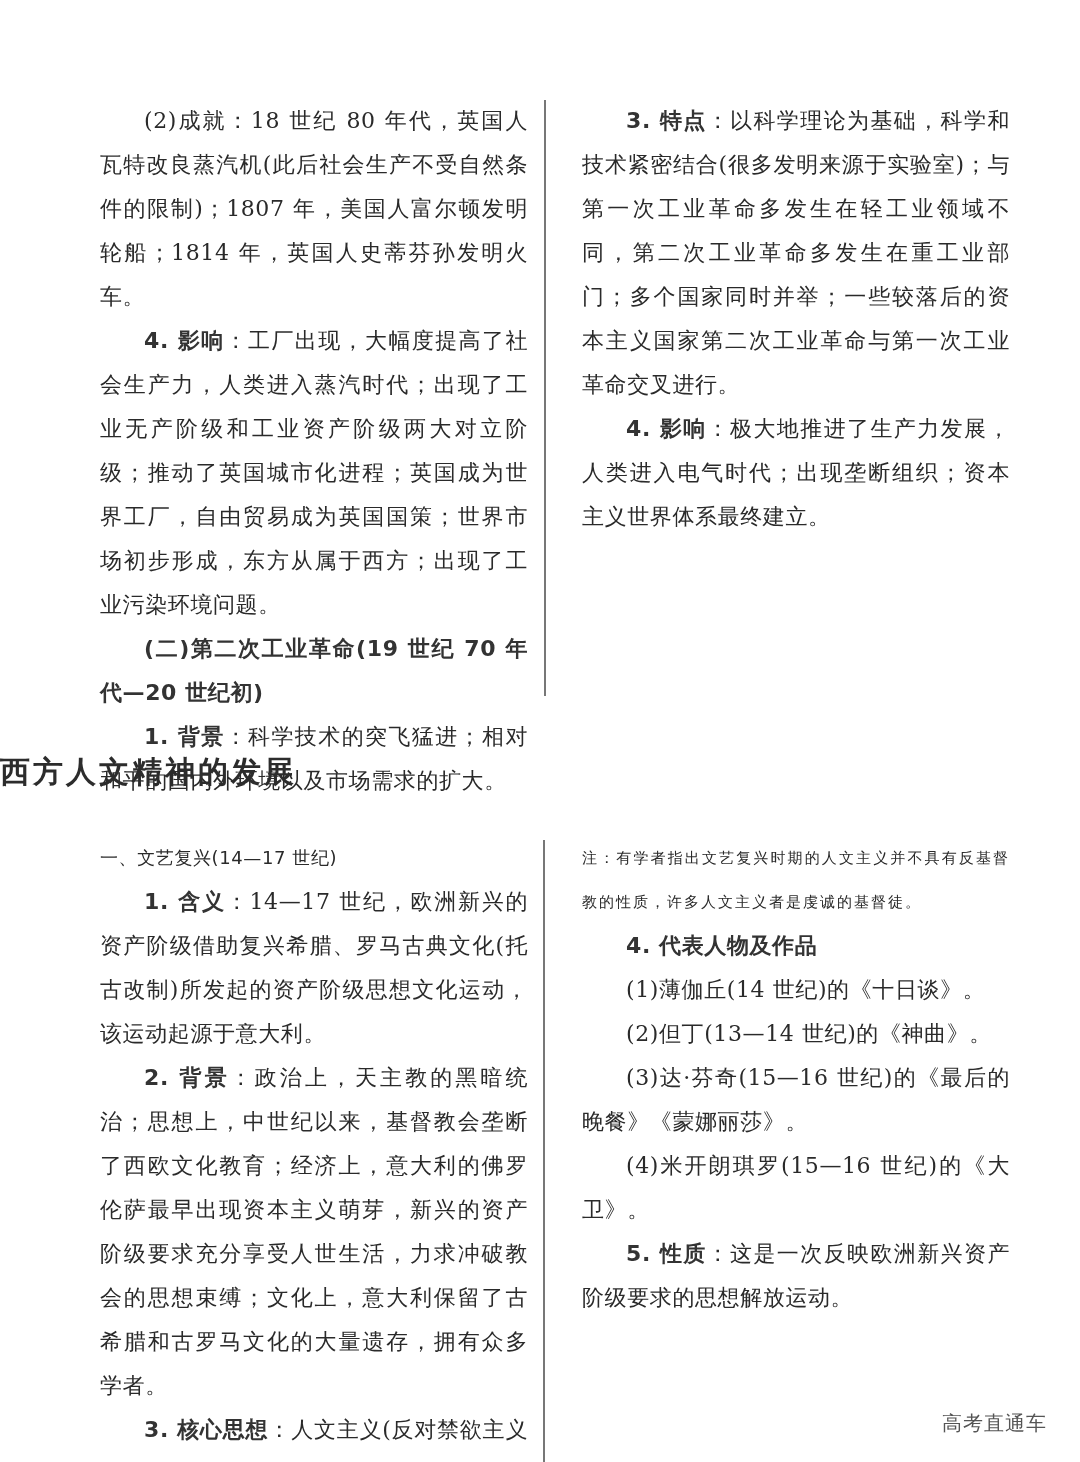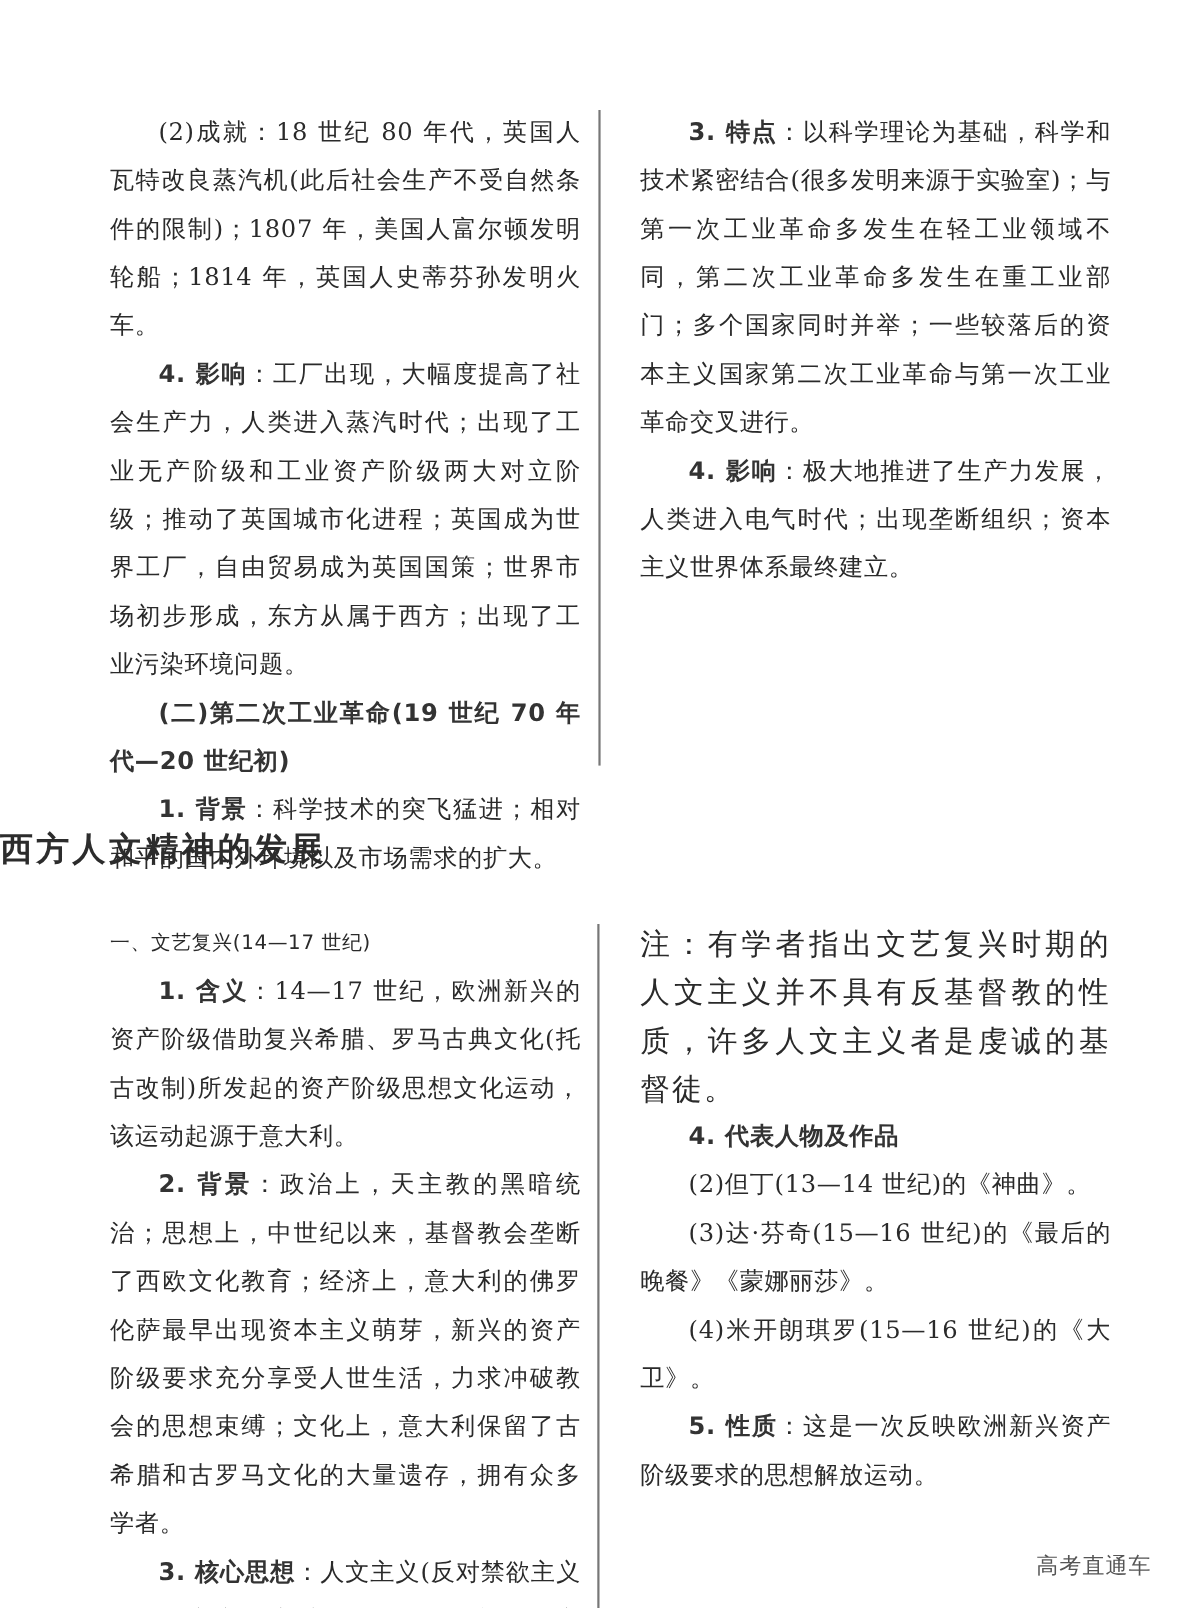--- a/index.html
+++ b/index.html
@@ -18,21 +18,21 @@
   .indent { text-indent: 44px; }
   .b { font-family: "DejaVu Sans", "Liberation Sans", sans-serif; font-weight: bold; color: #333; }
   .divider { position: absolute; width: 2px; background: #777; }
   .title {
     position: absolute; left: 0; right: 0; top: 752px;
     text-align: left; font-size: 30px; font-weight: bold;
     font-family: "DejaVu Sans", "Liberation Sans", sans-serif;
     letter-spacing: 3px; color: #2c2c2c;
   }
   .h1 { font-family: "DejaVu Sans", "Liberation Sans", sans-serif; font-weight: normal; font-size: 18px; }
-  .note { font-family: Liberation Sans, sans-serif; letter-spacing: 2px; font-size: 27px; }
+  .note { font-family: Liberation Sans, sans-serif; letter-spacing: 2px; font-size: 15px; }
   .watermark {
     position: absolute; left: 942px; top: 1410px;
     font-family: "DejaVu Sans", "Liberation Sans", sans-serif;
     font-size: 20px; color: #555; letter-spacing: 1px;
   }
 </style>
 </head>
 <body>
 
 <div class="col" style="left:86px; top:99px;">
@@ -56,19 +56,20 @@
   <p class="indent"><span class="b">1. 含义</span><span>：14—17 世纪，欧洲新兴的资产阶级借助复兴希腊、罗马古典文化(托古改制)所发起的资产阶级思想文化运动，该运动起源于意大利。</span></p>
   <p class="indent"><span class="b">2. 背景</span><span>：政治上，天主教的黑暗统治；思想上，中世纪以来，基督教会垄断了西欧文化教育；经济上，意大利的佛罗伦萨最早出现资本主义萌芽，新兴的资产阶级要求充分享受人世生活，力求冲破教会的思想束缚；文化上，意大利保留了古希腊和古罗马文化的大量遗存，拥有众多学者。</span></p>
   <p class="indent"><span class="b">3. 核心思想</span><span>：人文主义(反对禁欲主义和来世主义，注重人性和人的欲望，肯定人的价</span></p>
 </div>
 
 <div class="divider" style="left:543px; top:840px; height:622px;"></div>
 
 <div class="col" style="left:568px; top:836px;">
   <p class="note">注：有学者指出文艺复兴时期的人文主义并不具有反基督教的性质，许多人文主义者是虔诚的基督徒。</p>
   <p class="indent b">4. 代表人物及作品</p>
+  <p class="indent">(1)薄伽丘(14 世纪)的《十日谈》。</p>
   <p class="indent">(2)但丁(13—14 世纪)的《神曲》。</p>
   <p class="indent">(3)达·芬奇(15—16 世纪)的《最后的晚餐》《蒙娜丽莎》。</p>
   <p class="indent">(4)米开朗琪罗(15—16 世纪)的《大卫》。</p>
   <p class="indent"><span class="b">5. 性质</span><span>：这是一次反映欧洲新兴资产阶级要求的思想解放运动。</span></p>
 </div>
 
 <div class="watermark">高考直通车</div>
 
 </body></html>

